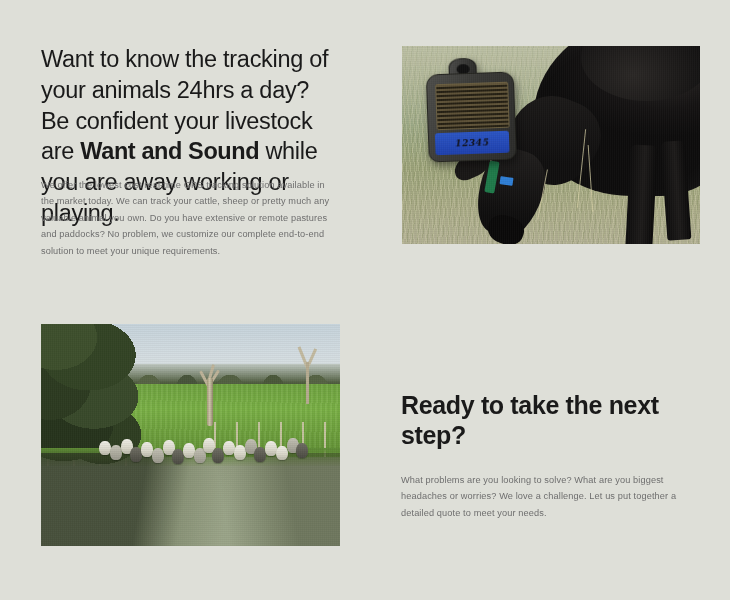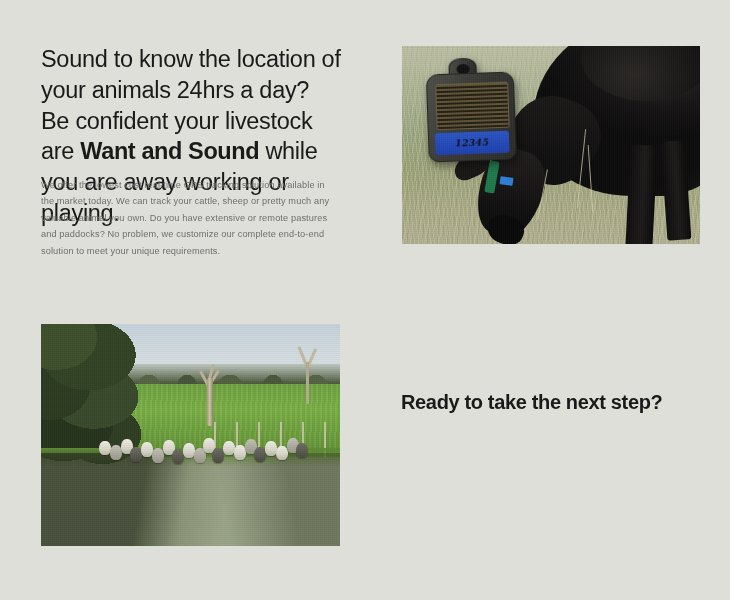--- a/index.html
+++ b/index.html
@@ -68,21 +68,21 @@
   
   .text-col-bottom {
     position: absolute;
     left: 401px;
     top: 390px;
     width: 292px;
   }
 
   .subhead {
     margin: 0 0 22px 0;
-    font-size: 20px;
+    font-size: 25px;
     line-height: 1.2;
     font-weight: 700;
     color: #1a1a1a;
     letter-spacing: -0.35px;
   }
 
   
   .img-frame {
     position: absolute;
     overflow: hidden;
@@ -469,21 +469,21 @@
   }
 </style>
 </head>
 <body>
 
 <div class="page">
 
   <div class="section-top">
 
     <div class="text-col-top">
-      <h1 class="headline"><span>Sound to know the location of</span> <span>your animals 24hrs a day? Be</span> <span>confident your livestock are</span> <span class="strong">Want and Sound</span><span> while you are</span> <span>away working or playing.</span></h1>
+      <h1 class="headline"><span>Want to know the tracking of</span> <span>your animals 24hrs a day? Be</span> <span>confident your livestock are</span> <span class="strong">Want and Sound</span><span> while you are</span> <span>away working or playing.</span></h1>
     </div>
 
     <div class="para-top">
       <p class="body-copy">We offer the lowest cost real-time GPS tracking solution available in the market today. We can track your cattle, sheep or pretty much any valuable animal you own. Do you have extensive or remote pastures and paddocks? No problem, we customize our complete end-to-end solution to meet your unique requirements.</p>
     </div>
 
     <div class="img-frame img-cow">
       <div class="scene">
         <div class="cow-grass"></div>
         <div class="grass-blur-top"></div>
@@ -568,16 +568,17 @@
           <div class="sheep mid" style="left:87%; top:16%;"></div>
           <div class="sheep dark" style="left:91%; top:30%;"></div>
         </div>
 
         <div class="grain"></div>
       </div>
     </div>
 
     <div class="text-col-bottom">
       <h2 class="subhead">Ready to take the next step?</h2>
+      <p class="body-copy">What problems are you looking to solve? What are you biggest headaches or worries? We love a challenge.  Let us put together a detailed quote to meet your needs.</p>
     </div>
   </div>
 
 </div>
 
 </body></html>

